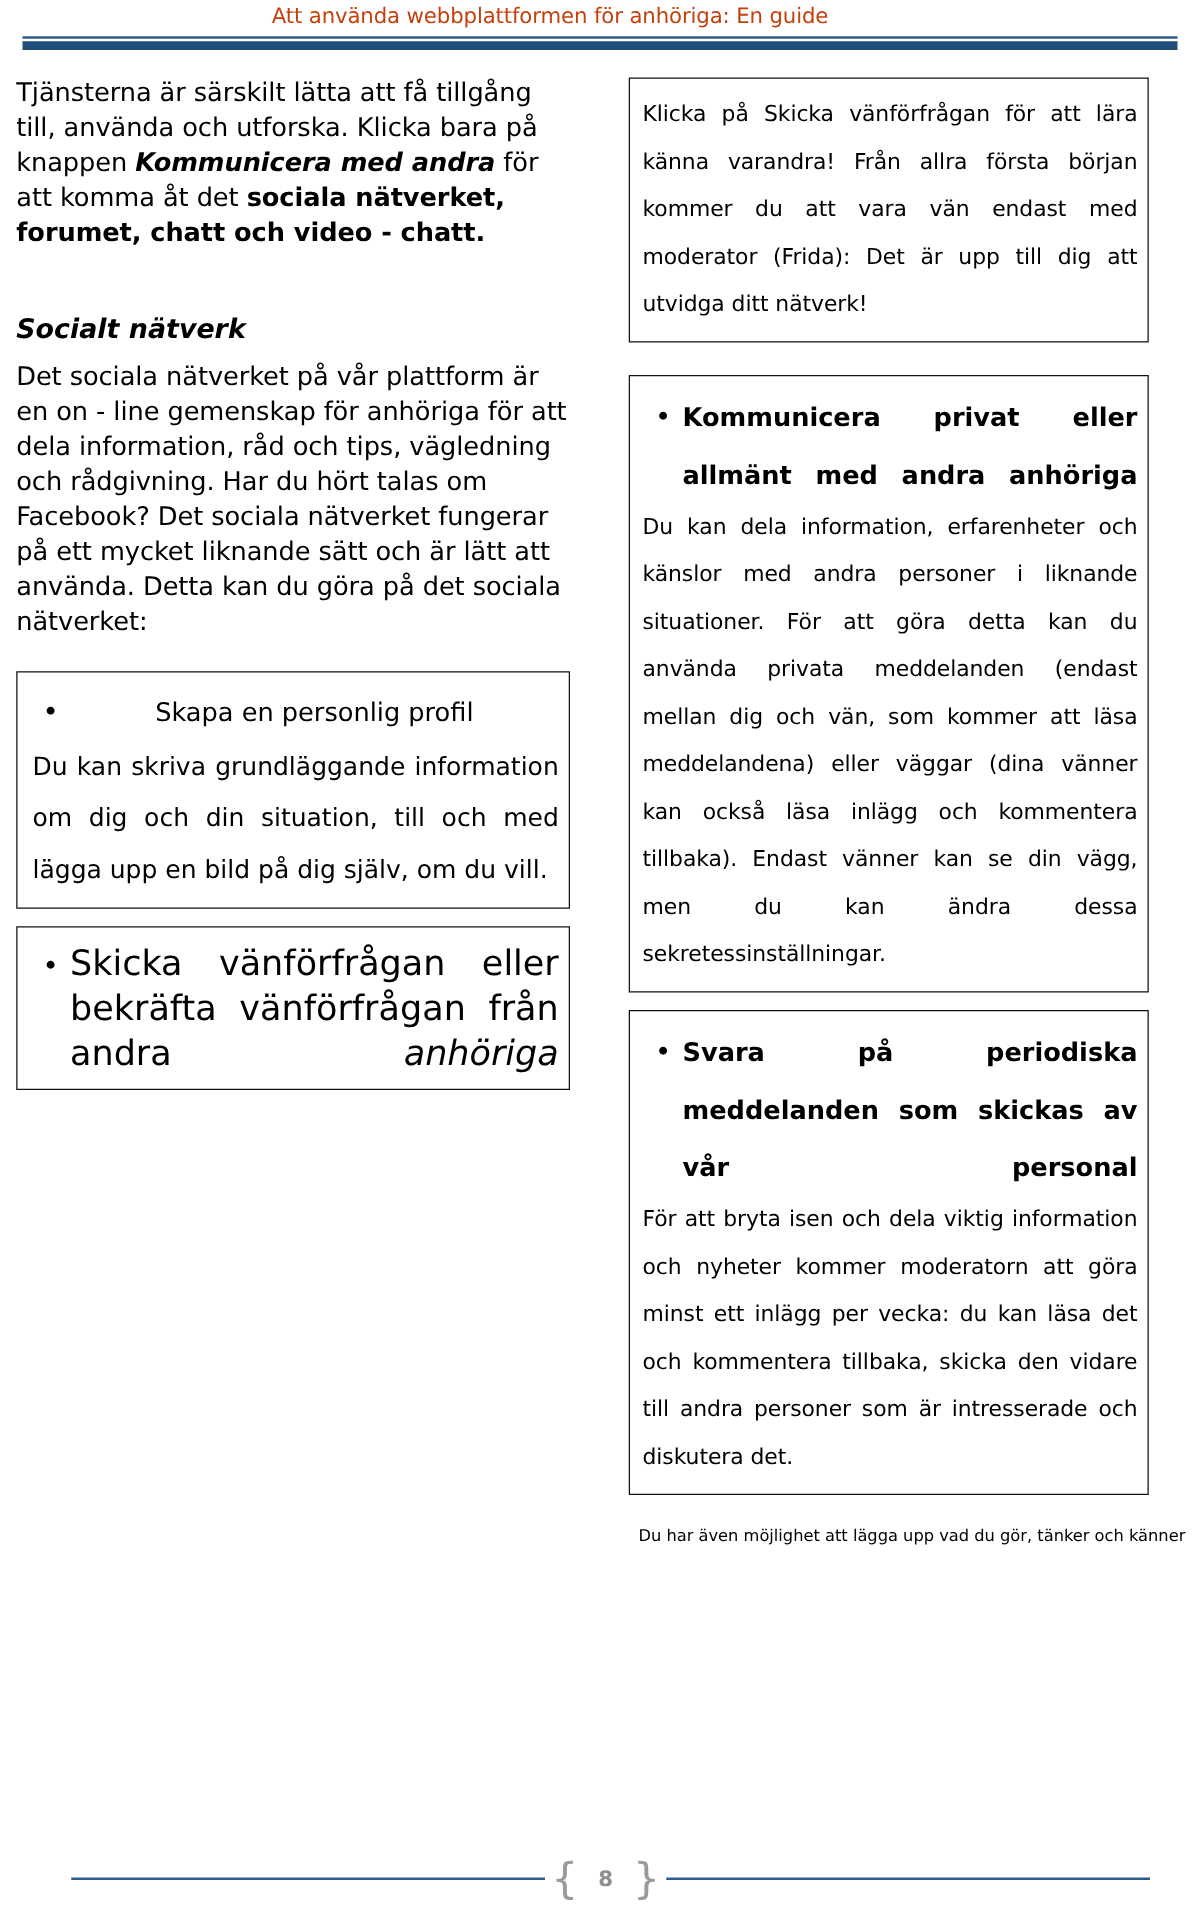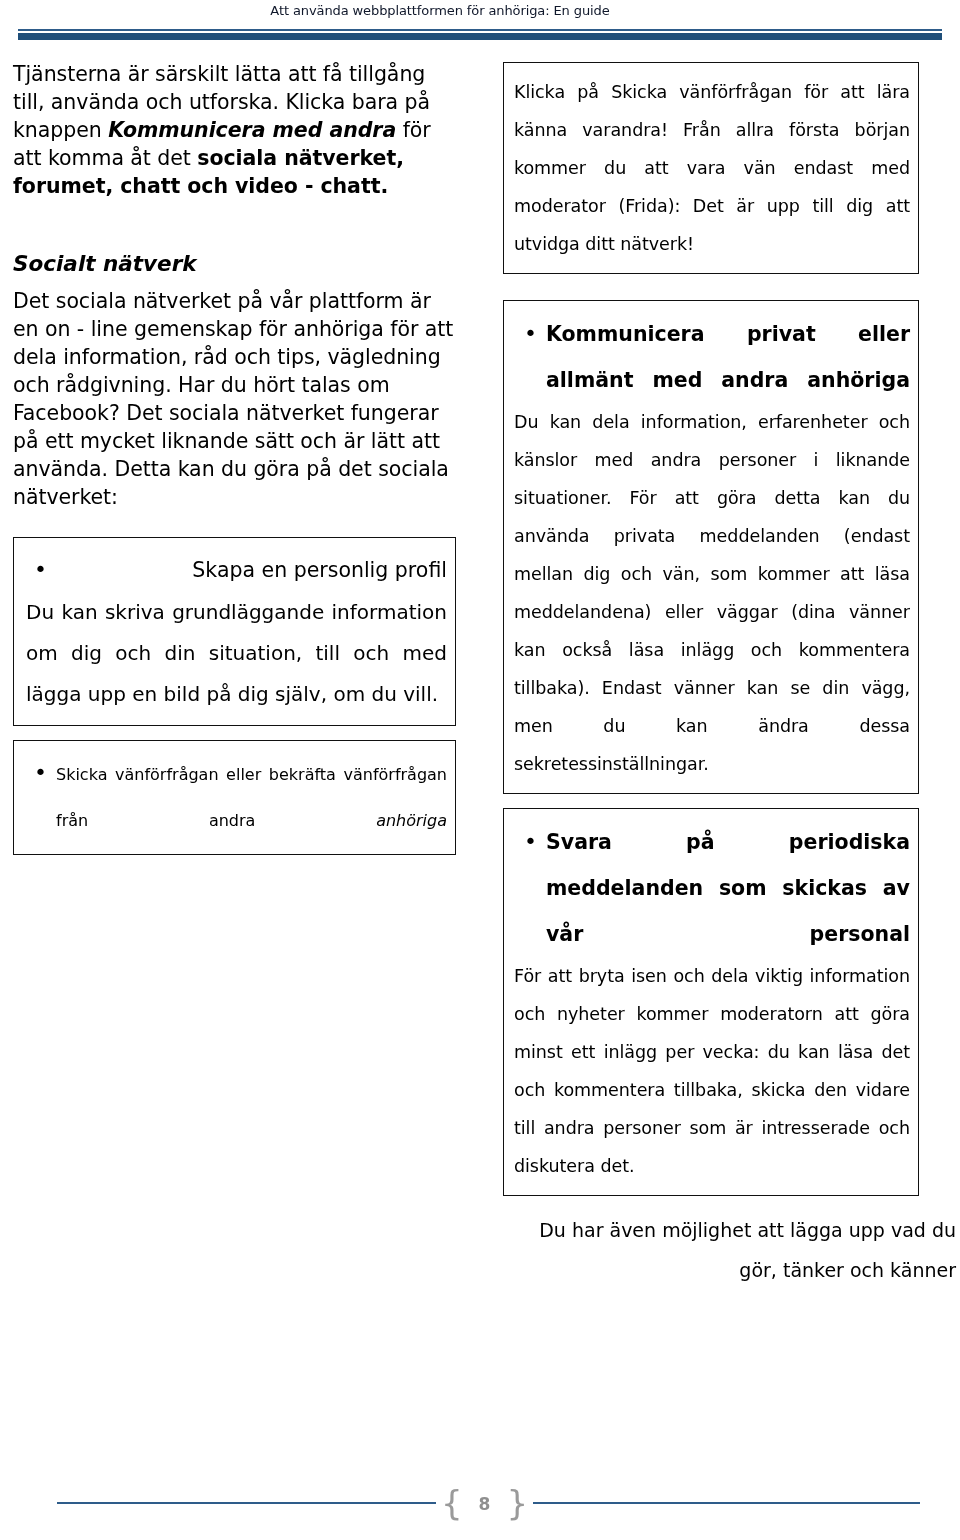--- a/index.html
+++ b/index.html
@@ -22,23 +22,23 @@
     position: absolute;
     left: 0; top: 0;
     width: 960px;
     height: 50px;
   }
   .doc-header-title {
     position: absolute;
     left: 0; top: 3px;
     width: 880px;
     text-align: center;
-    font-size: 13px;
+    font-size: 17px;
     font-weight: 400;
-    color: #0f172a;
+    color: #c2410c;
     letter-spacing: -0.1px;
   }
   .header-rule-thin {
     position: absolute;
     left: 18px; top: 29px;
     width: 924px;
     height: 2px;
     background: #2E5C8A;
   }
   .header-rule-thick {
@@ -108,26 +108,26 @@
     line-height: 44px;
   }
   .bullet-text {
     flex: 1 1 auto;
   }
 
   
   .bl-head {
     font-size: 20.5px;
     line-height: 44px;
-    text-align: right;
+    text-align: center;
   }
   
   .bl-head-j {
-    font-size: 16px;
-    line-height: 46px;
+    font-size: 28px;
+    line-height: 36px;
     text-align: justify;
     text-align-last: justify;
   }
   .bl-head-j span { display: inline; }
 
   .bl-body {
     font-size: 20px;
     line-height: 41px;
     text-align: justify;
     text-align-last: left;
@@ -147,23 +147,23 @@
     line-height: 46px;
     text-align: justify;
     text-align-last: left;
     font-weight: bold;
   }
   .rb-head-stretch {
     text-align: justify;
     text-align-last: justify;
   }
   .rp-plain {
-    font-size: 19px;
+    font-size: 13px;
     line-height: 40px;
-    text-align: right;
+    text-align: center;
   }
 
   
   .doc-footer {
     position: absolute;
     left: 0; top: 1488px;
     width: 960px;
     height: 40px;
   }
   .footer-rule-l {

